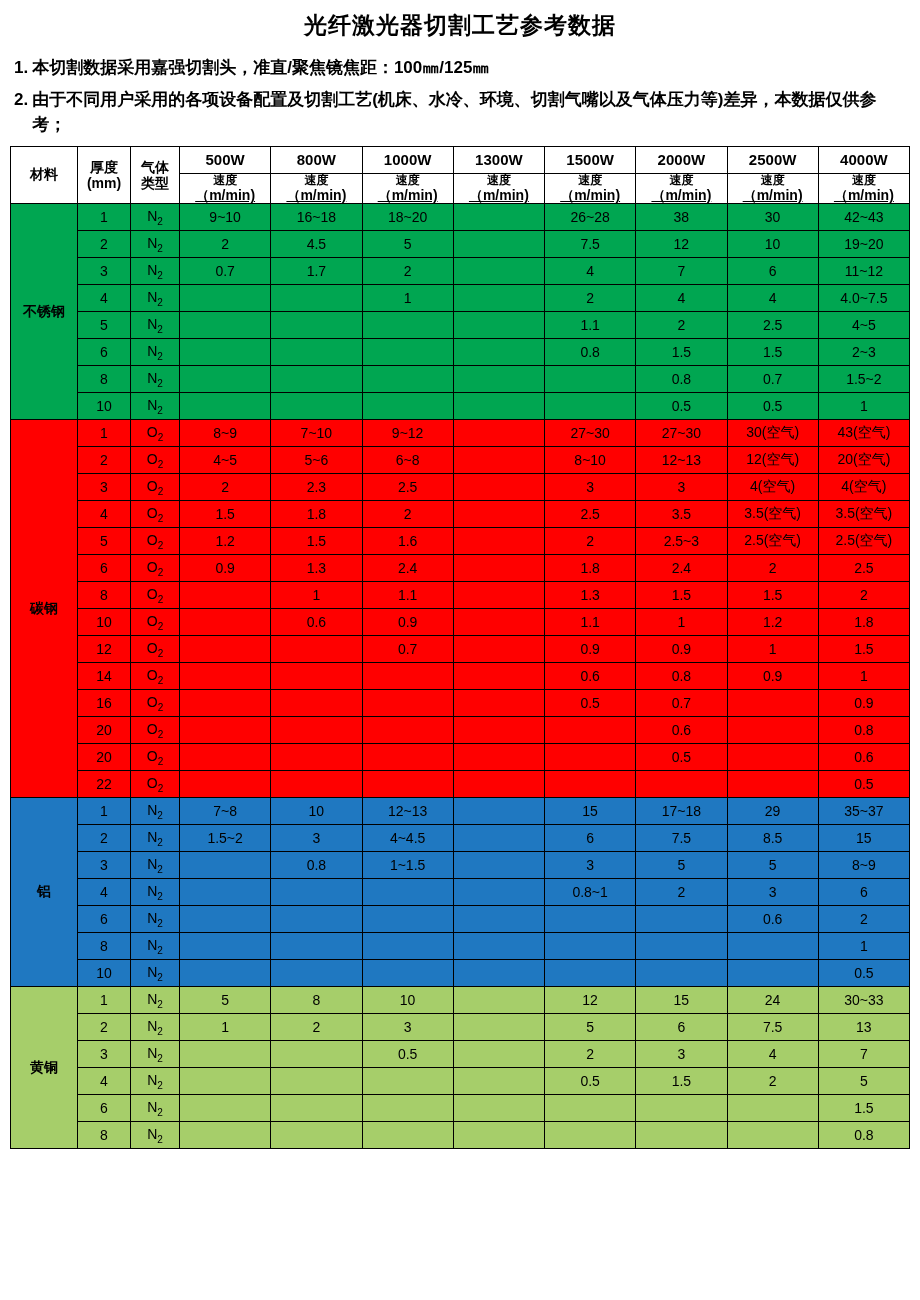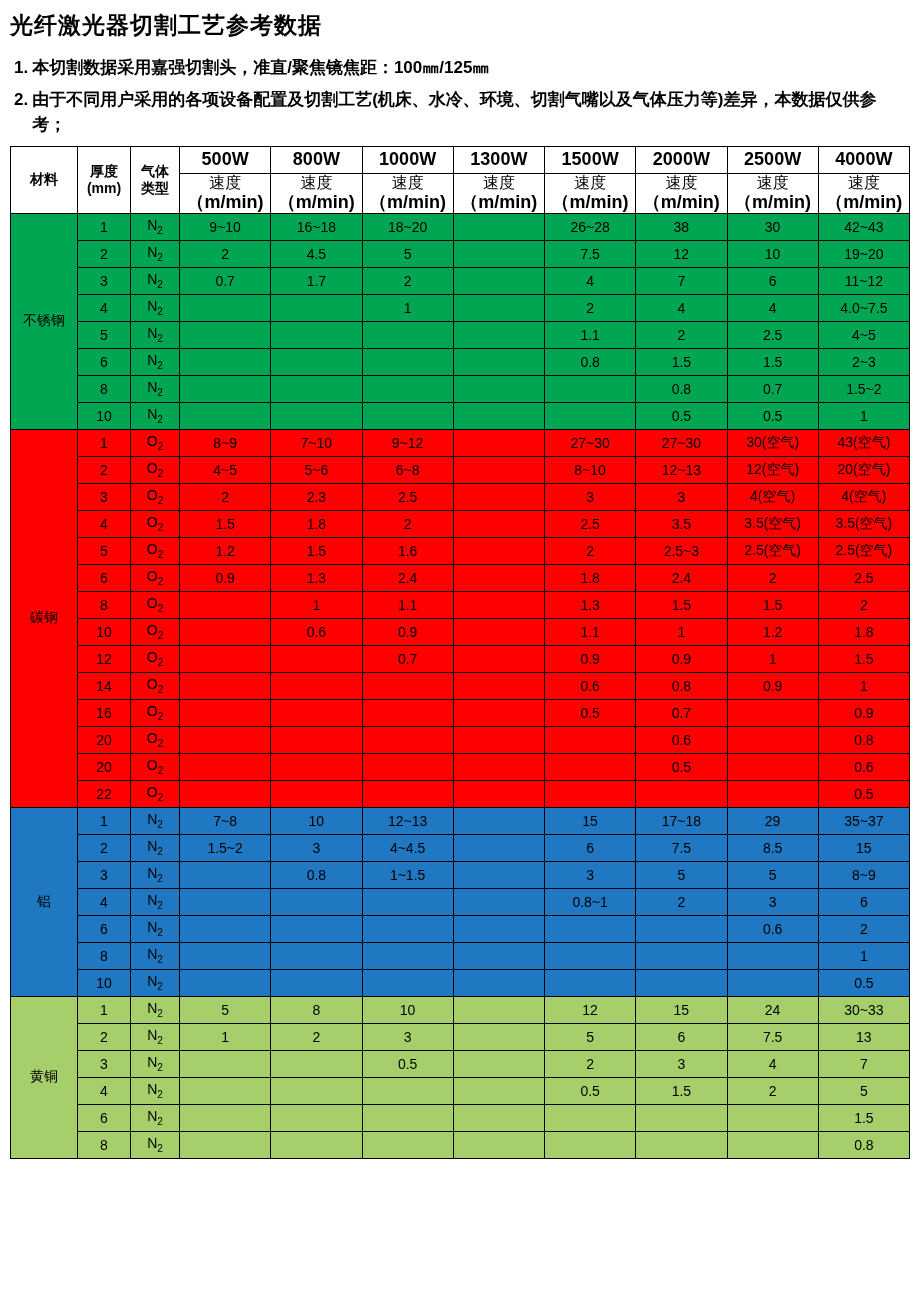--- a/index.html
+++ b/index.html
@@ -15,21 +15,21 @@
     overflow: hidden;
   }
   .page {
     width: 920px;
     height: 1300px;
     position: relative;
     box-sizing: border-box;
     padding: 0 10px;
   }
   .doc-title {
-    text-align: left;
+    text-align: center;
     font-size: 23px;
     font-weight: bold;
     letter-spacing: 1px;
     margin: 10px 0 14px 0;
   }
   .note {
     font-size: 17px;
     font-weight: bold;
     line-height: 1.5;
     margin: 0 0 6px 4px;
@@ -54,30 +54,30 @@
     vertical-align: middle;
     font-size: 14px;
     padding: 0;
     height: 26px;
   }
   thead th {
     font-weight: bold;
     background: #ffffff;
     line-height: 1.15;
   }
-  th.mat-head { width: 66px; font-size: 16px; }
+  th.mat-head { width: 66px; font-size: 16px; font-family: Liberation Serif, serif; }
   th.thk-head { width: 52px; font-size: 14px; }
   th.gas-head { width: 48px; font-size: 14px; }
   th.pw-head { width: auto; }
-  .pw-label { font-size: 18px; font-weight: bold; }
-  .sp-label { font-size: 16px; font-weight: normal; }
-  .unit-label { font-size: 18px; font-weight: bold; }
+  .pw-label { font-size: 15px; font-weight: bold; }
+  .sp-label { font-size: 12px; font-weight: bold; }
+  .unit-label { font-size: 14px; font-weight: bold; text-decoration: underline; }
   td.mat-cell {
     font-size: 16px;
-    font-weight: normal;
+    font-weight: bold;
   }
   td.thk-cell, td.gas-cell {
     font-size: 14px;
   }
   .sub { font-size: 10px; vertical-align: sub; }
   
   .band-stainless td { background: #00a651; }
   .band-carbon td { background: #ff0000; }
   .band-aluminum td { background: #1f78c1; }
   .band-brass td { background: #a6ce6a; }

